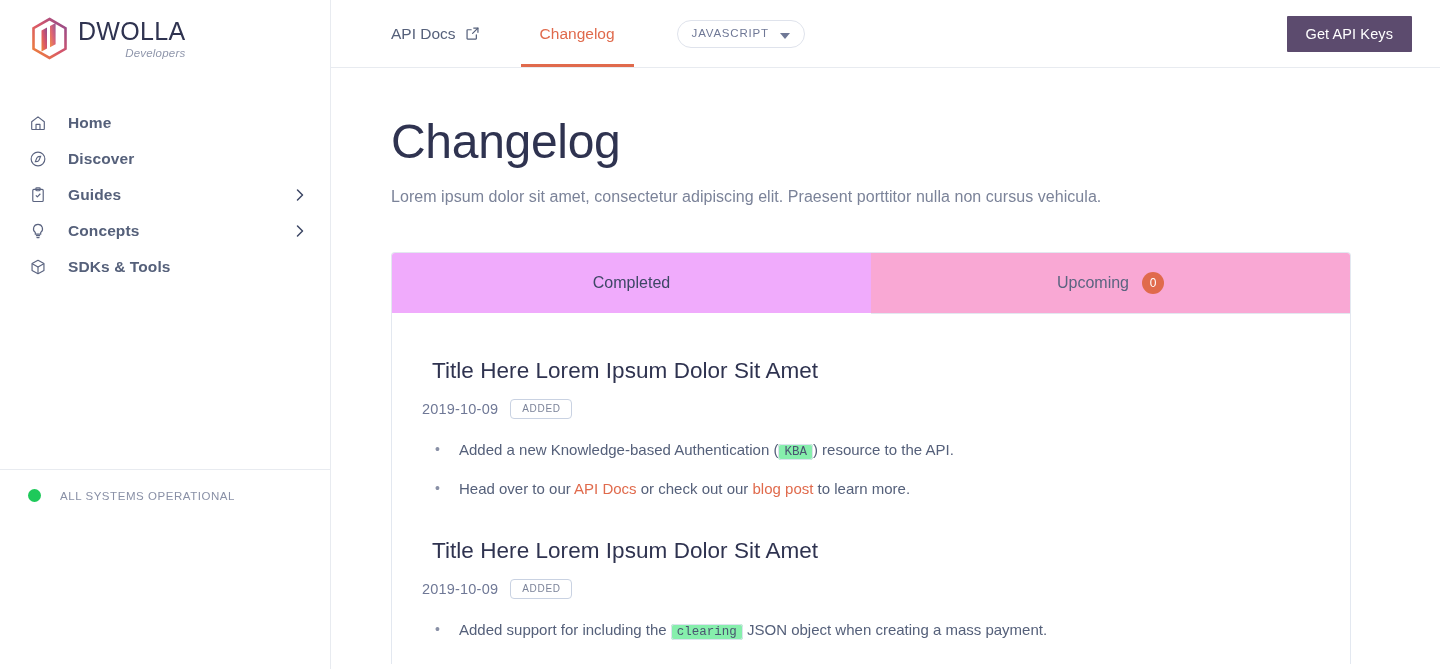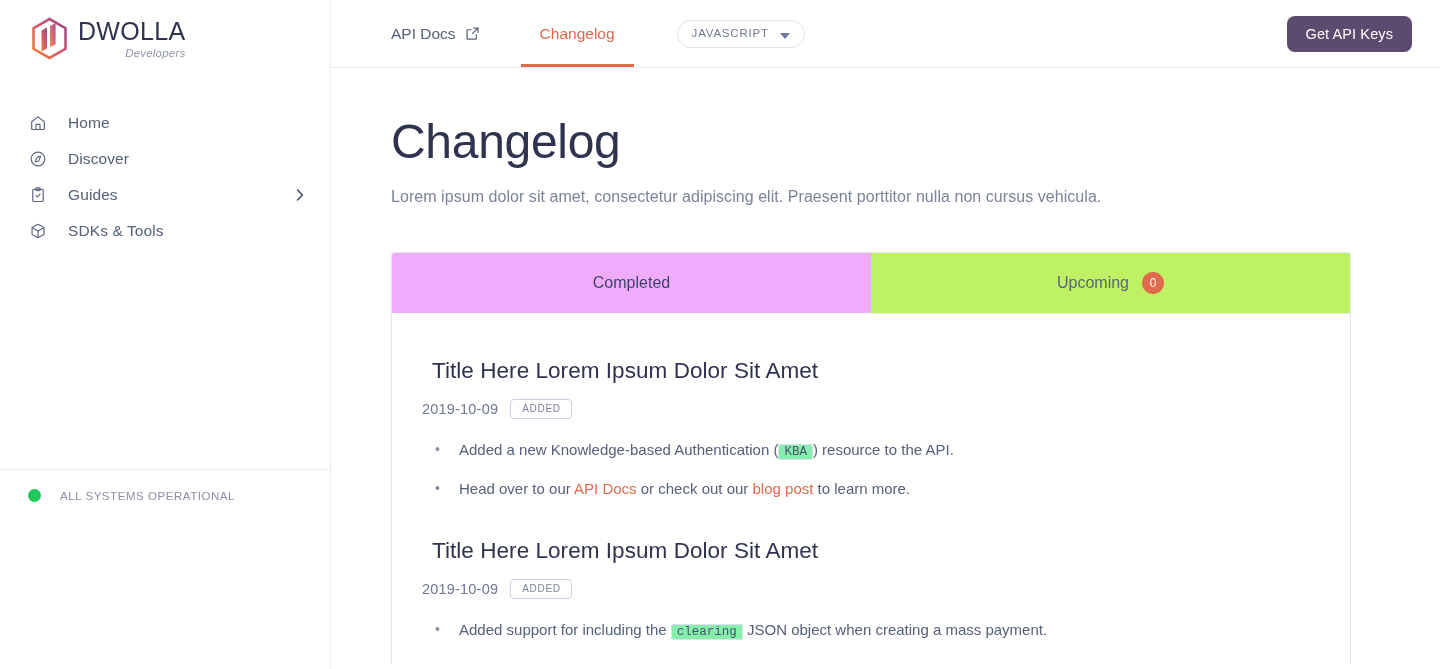--- a/index.html
+++ b/index.html
@@ -43,20 +43,21 @@
     letter-spacing: 0.2px;
   }
 
   .nav { margin-top: 44px; }
   .nav-item {
     display: flex; align-items: center;
     height: 36px;
     padding: 0 24px 0 28px;
     cursor: pointer;
     position: relative;
+    font-weight: bold;
   }
   .nav-icon {
     width: 20px; height: 20px; flex: 0 0 20px;
     display: flex; align-items: center; justify-content: center;
     color: #5b6480;
   }
   .nav-label {
     margin-left: 20px;
     font-size: 15.5px;
     color: #55607a;
@@ -143,21 +144,21 @@
     width: 0; height: 0;
     border-left: 5px solid transparent;
     border-right: 5px solid transparent;
     border-top: 6px solid #6f7896;
   }
   .api-keys-btn {
     margin-left: auto;
     background: #5c4b6e;
     color: #ffffff;
     border: none;
-    border-radius: 8px;
+    border-radius: 1px;
     height: 36px;
     padding: 0 19px;
     font-size: 14.5px;
     font-family: "Liberation Sans", sans-serif;
     cursor: pointer;
     letter-spacing: 0.1px;
   }
 
   .content {
     padding: 0 0 0 60px;
@@ -190,21 +191,21 @@
     border-bottom: none;
     border-radius: 4px 4px 0 0;
     overflow: hidden;
   }
   .tab {
     flex: 1 1 0;
     height: 61px;
     display: flex; align-items: center; justify-content: center;
     font-size: 16px;
     cursor: pointer;
-    background: #bef264;
+    background: #f9a8d4;
     color: #5b6480;
     border-bottom: 1px solid #e3e8f0;
   }
   .tab.active {
     background: #f0abfc;
     color: #3d4765;
     border-bottom: 1px solid #ffffff;
   }
   .tab-badge {
     margin-left: 13px;
@@ -340,20 +341,35 @@
           </svg>
         </span>
         <span class="nav-label">Guides</span>
         <span class="nav-chevron">
           <svg width="12" height="16" viewBox="0 0 12 16" fill="none" stroke="#3d4765" stroke-width="1.5" stroke-linecap="round" stroke-linejoin="round">
             <path d="M3.5 3 L8.5 8 L3.5 13"></path>
           </svg>
         </span>
       </div>
 
+      <div class="nav-item">
+        <span class="nav-icon">
+          <svg width="18" height="18" viewBox="0 0 20 20" fill="none" stroke="#5b6480" stroke-width="1.3" stroke-linecap="round">
+            <path d="M10 2.6 a5 5 0 0 0-3 9 v1.8 h6 v-1.8 a5 5 0 0 0-3-9 Z"></path>
+            <path d="M8.2 15.2 h3.6"></path>
+            <path d="M8.8 17.3 h2.4"></path>
+          </svg>
+        </span>
+        <span class="nav-label">Concepts</span>
+        <span class="nav-chevron">
+          <svg width="12" height="16" viewBox="0 0 12 16" fill="none" stroke="#3d4765" stroke-width="1.5" stroke-linecap="round" stroke-linejoin="round">
+            <path d="M3.5 3 L8.5 8 L3.5 13"></path>
+          </svg>
+        </span>
+      </div>
 
       <div class="nav-item">
         <span class="nav-icon">
           <svg width="18" height="18" viewBox="0 0 20 20" fill="none" stroke="#5b6480" stroke-width="1.3" stroke-linejoin="round">
             <path d="M10 2.6 L16.6 6.2 V13.8 L10 17.4 L3.4 13.8 V6.2 Z"></path>
             <path d="M3.6 6.3 L10 9.9 L16.5 6.3"></path>
             <path d="M10 9.9 V17.3"></path>
           </svg>
         </span>
         <span class="nav-label">SDKs &amp; Tools</span>

